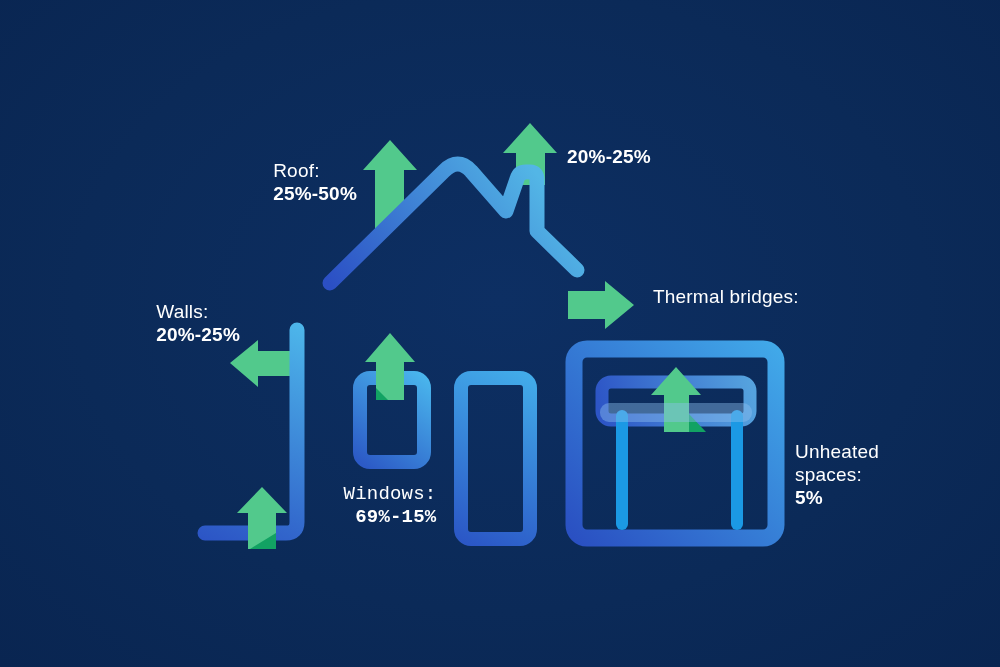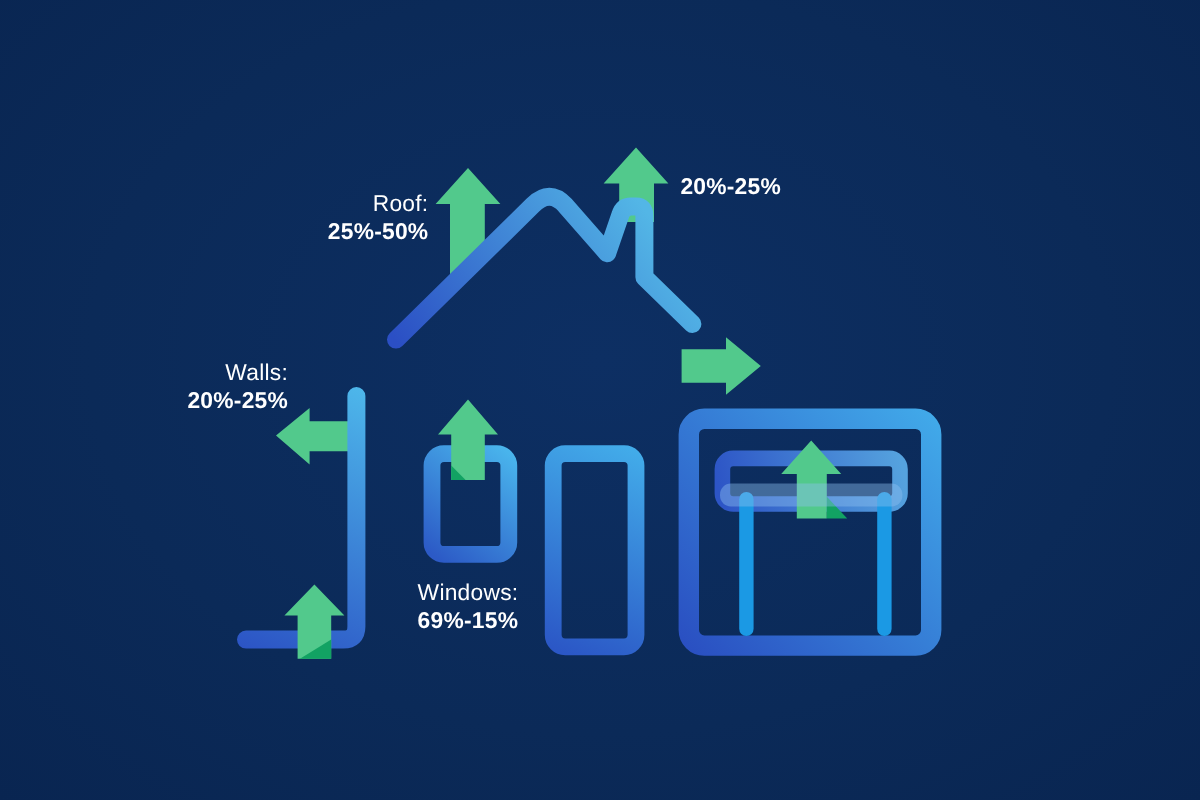--- a/index.html
+++ b/index.html
@@ -16,22 +16,22 @@
   svg{position:absolute;left:0;top:0;}
   .label{
     position:absolute;
     color:#ffffff;
     font-size:19px;
     line-height:23px;
     letter-spacing:.2px;
     white-space:nowrap;
   }
   .label .val{font-weight:700;}
-  .ra{text-align:right;}
-  .ca{text-align:left;transform:translateX(-50%);}
+  .ra{}
+  .ca{text-align:right;transform:translateX(-50%);font-family:Liberation Mono, monospace;}
 </style>
 </head>
 <body>
 
 <div class="stage">
 
   <svg width="1000" height="667" viewBox="0 0 1000 667">
     <defs>
       <linearGradient id="gRoof" gradientUnits="userSpaceOnUse" x1="330" y1="285" x2="520" y2="150">
         <stop offset="0" stop-color="#2b4fc4"></stop>
@@ -95,22 +95,28 @@
   <div class="label" style="left:567px; top:145px;">
     <div class="val">20%-25%</div>
   </div>
 
   <div class="label ra" style="right:760px; top:300px;">
     <div>Walls:</div>
     <div class="val">20%-25%</div>
   </div>
 
   <div class="label" style="left:653px; top:285px;">
+    <div>Thermal bridges:</div>
   </div>
 
   <div class="label ca" style="left:390px; top:483px;">
     <div>Windows:</div>
     <div class="val">69%-15%</div>
   </div>
 
 
+  <div class="label" style="left:795px; top:440px;">
+    <div>Unheated</div>
+    <div>spaces:</div>
+    <div class="val">5%</div>
+  </div>
 
 </div>
 
 </body></html>

